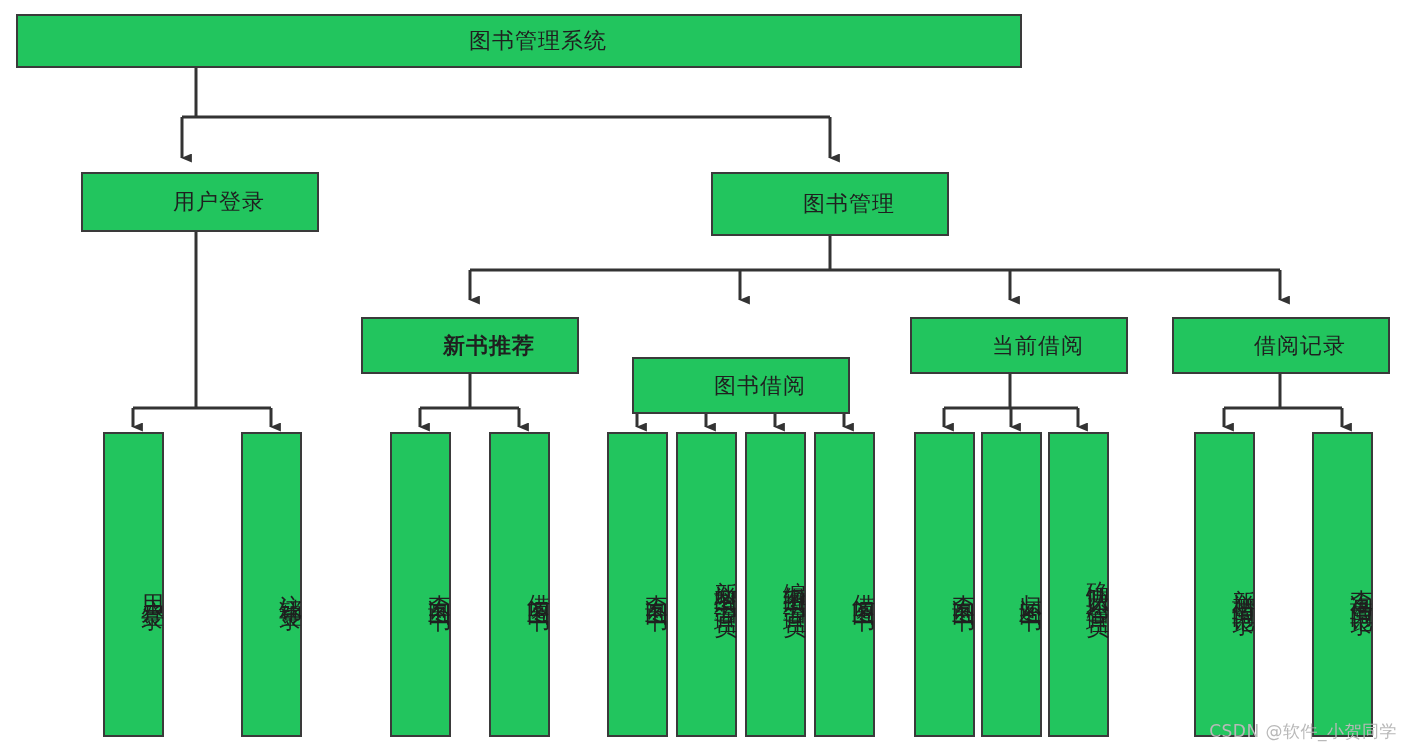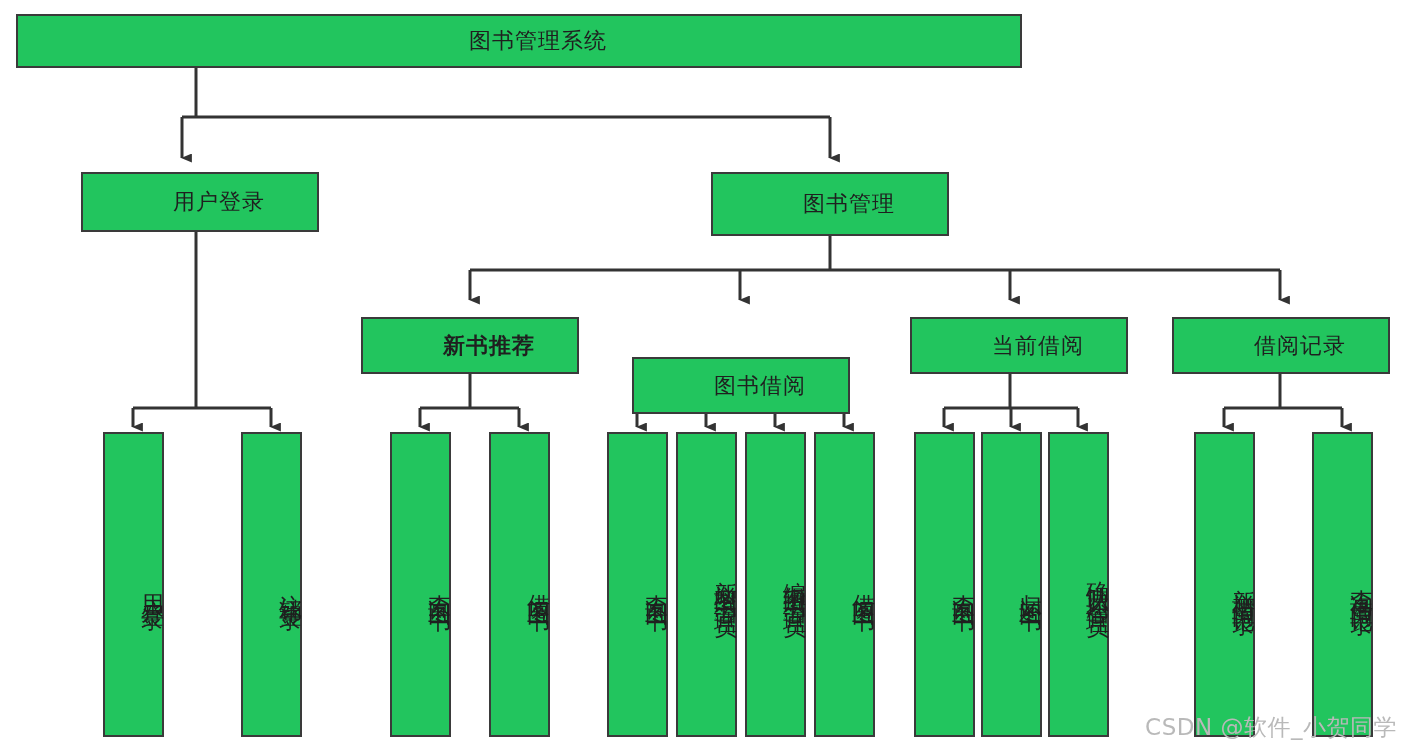--- a/index.html
+++ b/index.html
@@ -55,21 +55,21 @@
     font-size: 23px;
     letter-spacing: 5px;
     line-height: 1;
     white-space: nowrap;
     padding-top: 2px;
   }
   .watermark {
     position: absolute;
     right: 8px;
     bottom: 4px;
-    font-size: 23px;
+    font-size: 17px;
     color: #b9b9b9;
     letter-spacing: 0.5px;
     white-space: nowrap;
   }
 </style>
 </head>
 <body>
 
 <div id="canvas">
 

